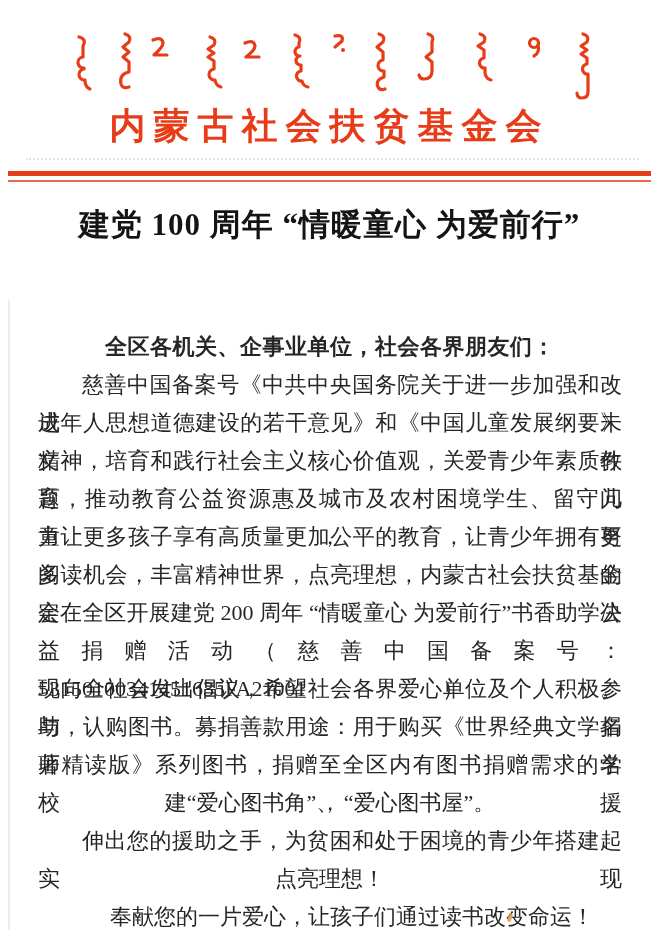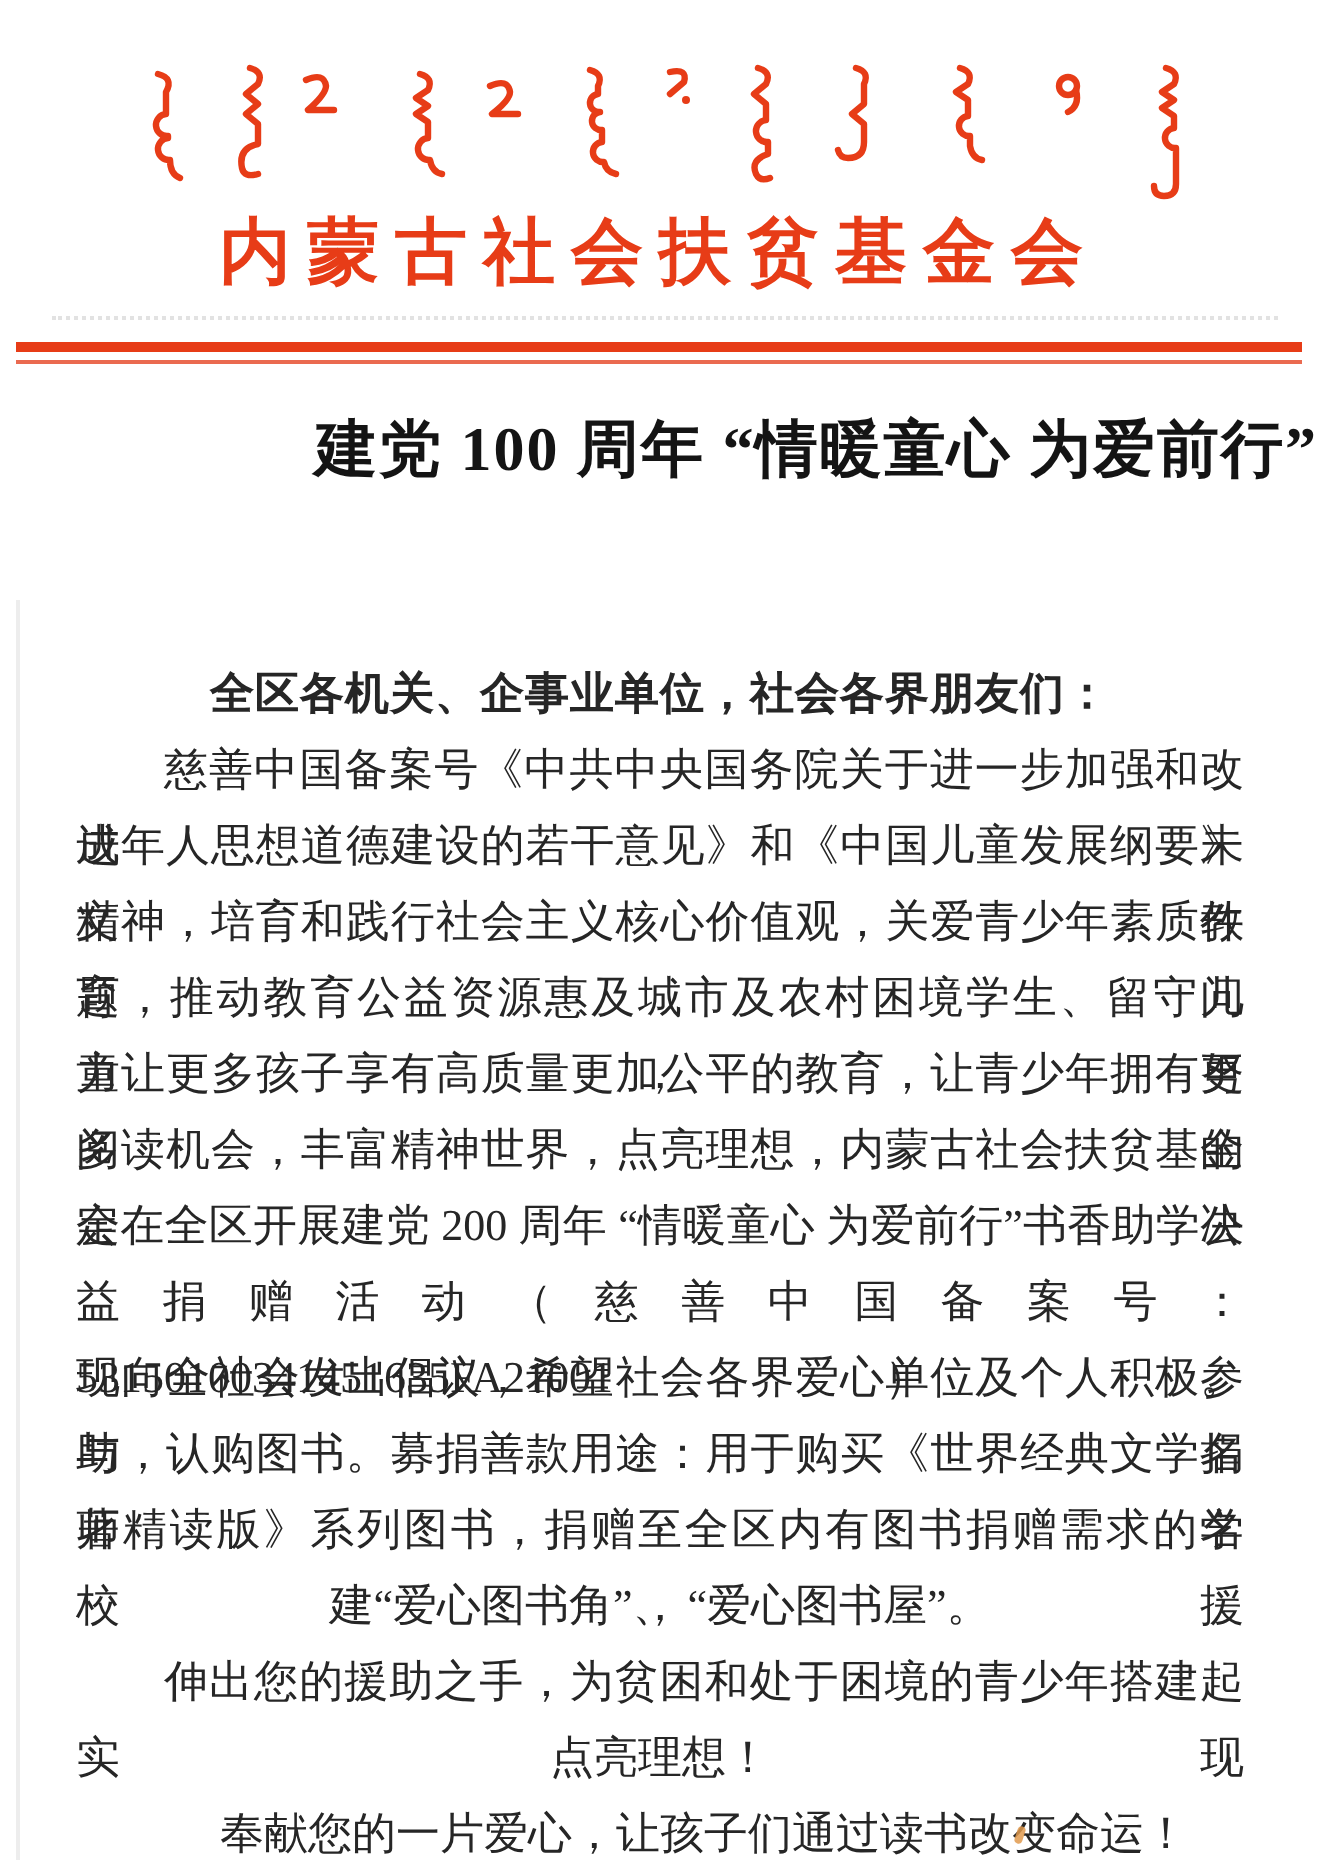--- a/index.html
+++ b/index.html
@@ -64,21 +64,21 @@
     height: 2px;
     background: #ea6a50;
   }
 
   
   .doc-title {
     position: absolute;
     top: 204px;
     left: 0;
     width: 100%;
-    text-align: right;
+    text-align: center;
     font-weight: bold;
     color: #141414;
     font-size: 31px;
     line-height: 42px;
     letter-spacing: 1px;
     white-space: nowrap;
   }
 
   
   .doc-body {

